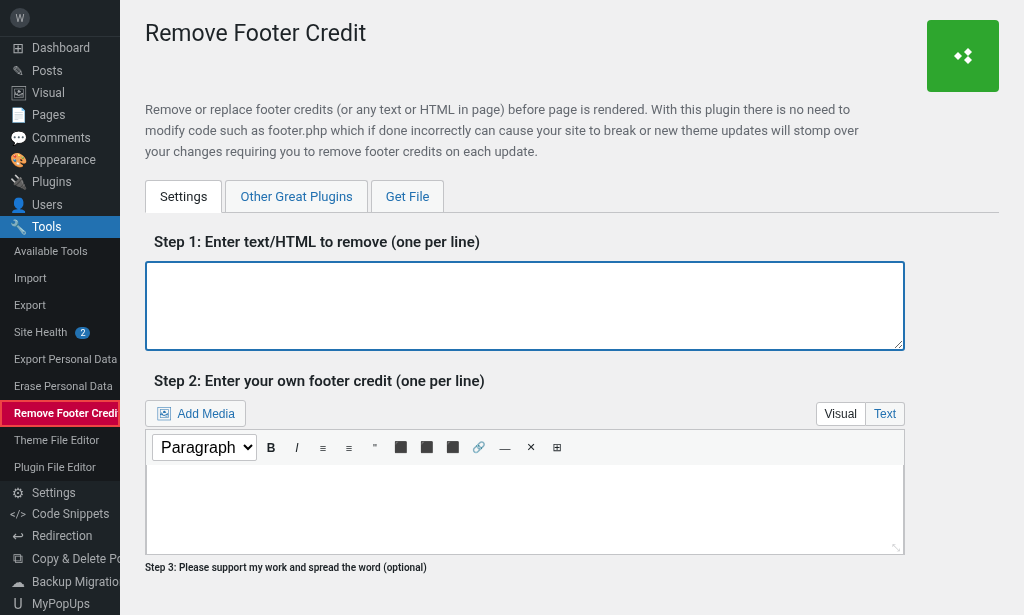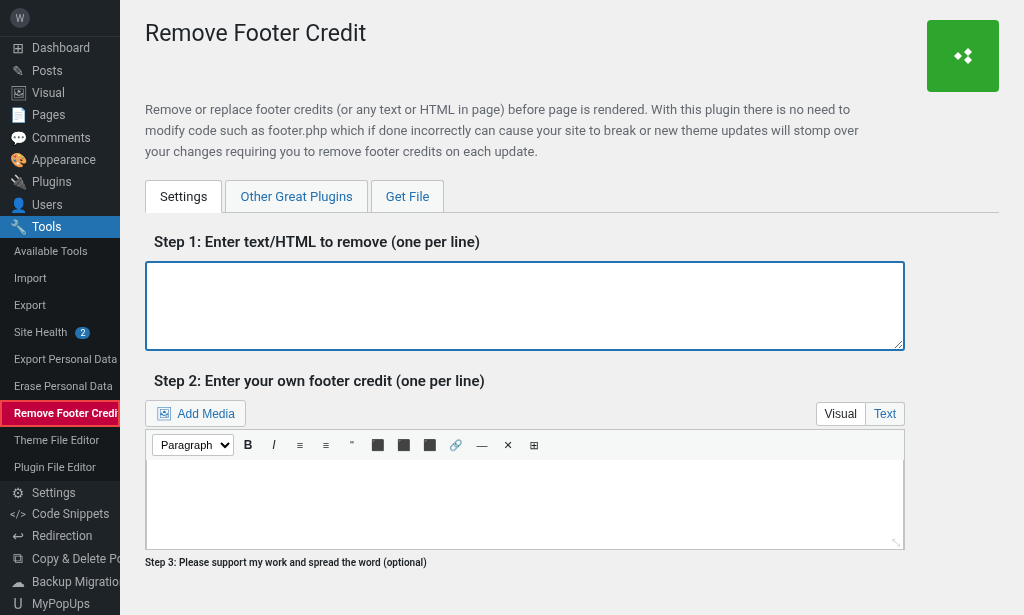--- a/index.html
+++ b/index.html
@@ -189,21 +189,21 @@
       border: 1px solid #c3c4c7;
       border-bottom: none;
       padding: 4px 6px;
       flex-wrap: wrap;
       max-width: 760px;
     }
     .format-select {
       padding: 3px 4px;
       border: 1px solid #c3c4c7;
       background: #fff;
-      font-size: 11px;
+      font-size: 16px;
       border-radius: 2px;
       cursor: pointer;
     }
     .format-btn {
       width: 24px; height: 22px;
       border: 1px solid transparent;
       background: transparent;
       cursor: pointer;
       display: flex; align-items: center; justify-content: center;
       font-size: 12px;

